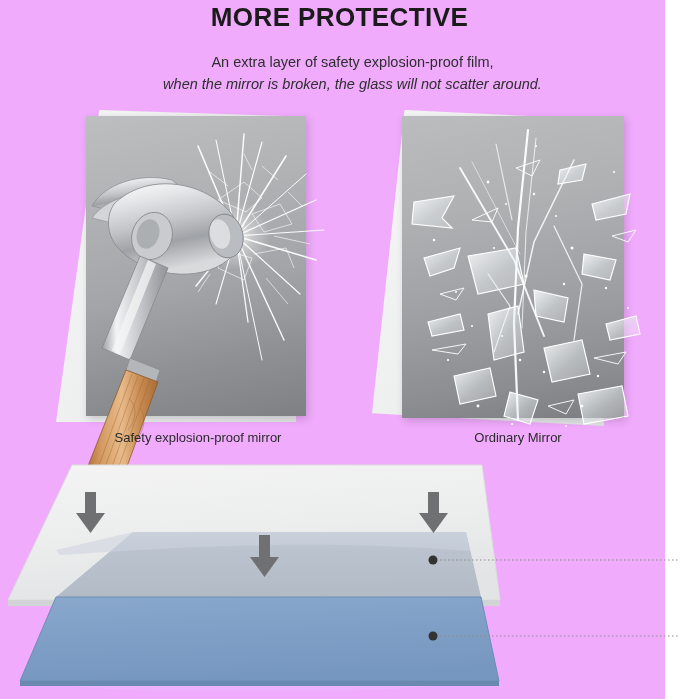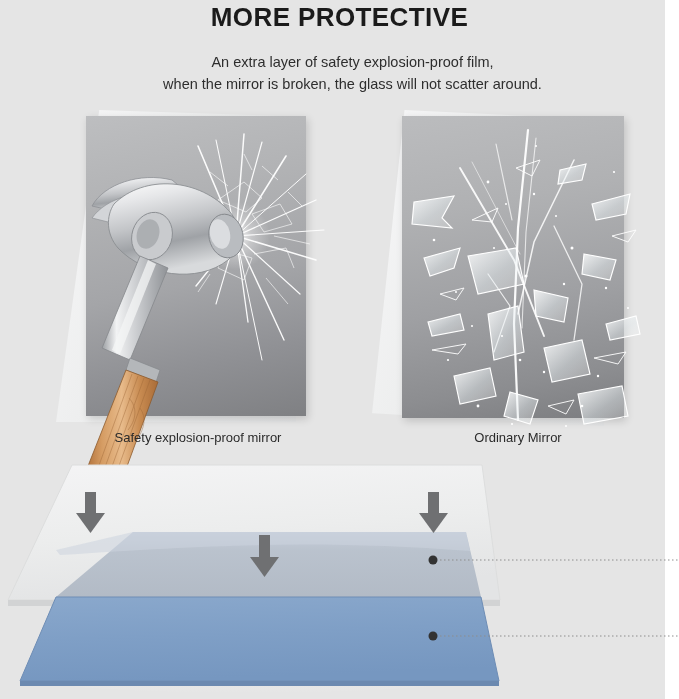--- a/index.html
+++ b/index.html
@@ -6,42 +6,42 @@
   * { box-sizing: border-box; margin: 0; padding: 0; }
   html, body {
     width: 679px; height: 699px;
     background: #ffffff;
     font-family: "Liberation Sans", sans-serif;
     overflow: hidden;
   }
   #page {
     position: relative;
     width: 665px; height: 699px;
-    background: #e5e5e5;
+    background: #f0abfc;
   }
 
   
   #header { position: absolute; top: 0; left: 0; width: 679px; }
   #title {
     text-align: center;
     font-size: 26px;
     font-weight: bold;
     letter-spacing: 0.4px;
     color: #1b1b1b;
     padding-top: 2px;
   }
   #subtitle {
     text-align: center;
     color: #2e2e2e;
     font-size: 14.5px;
     line-height: 22px;
     margin-top: 18px;
     padding-left: 26px;
   }
-  #subtitle .l2 { display: block; }
+  #subtitle .l2 { display: block; font-style: italic; }
 
   
   #panels { position: absolute; top: 108px; left: 0; width: 679px; height: 350px; padding-left: 40px; }
   .panel { position: absolute; top: 0; width: 300px; height: 350px; }
   .panel.left  { left: 48px; }
   .panel.right { left: 368px; }
 
   
   .backsheet {
     position: absolute;

